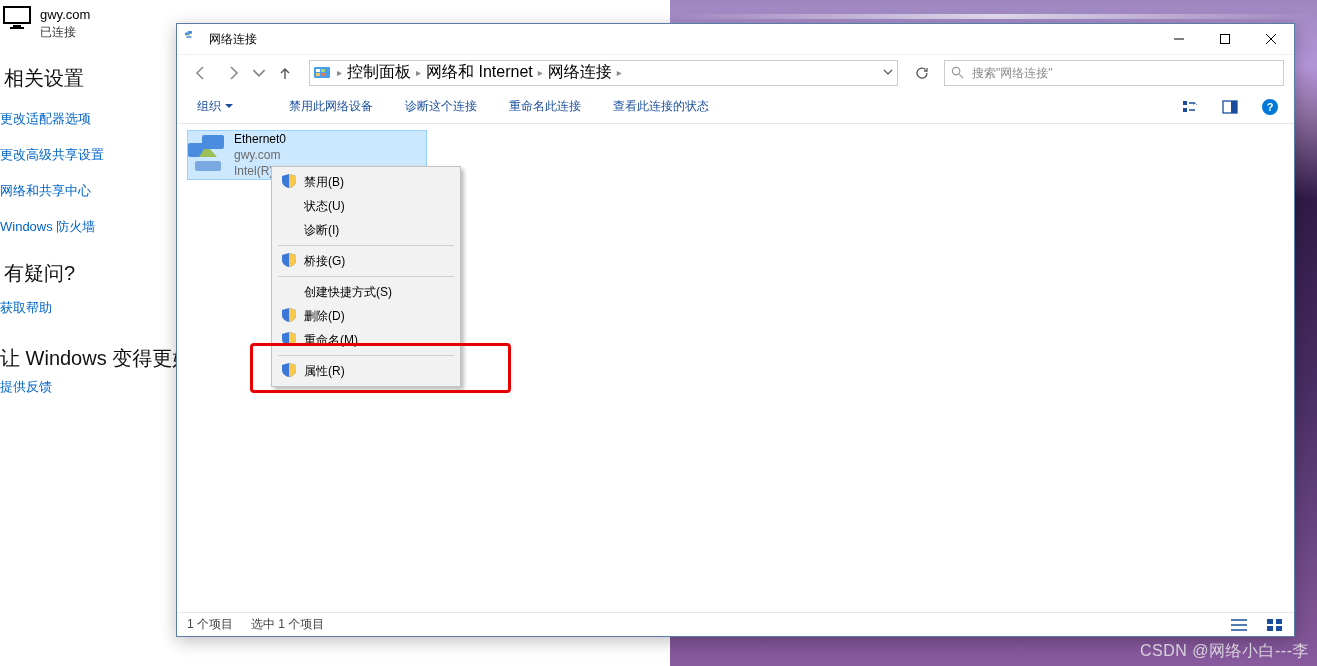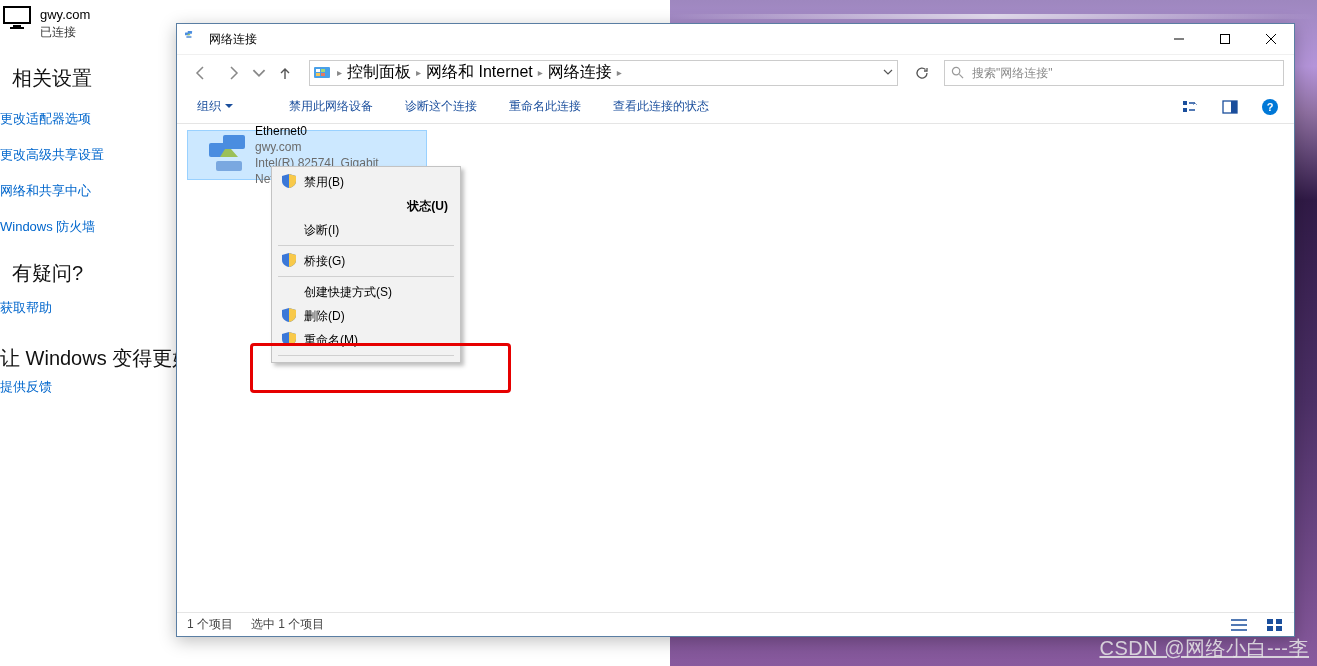--- a/index.html
+++ b/index.html
@@ -13,21 +13,21 @@
   
   .settings-panel { position:absolute; left:0; top:0; width:176px; height:665px; background:#fff;}
   .net-card { display:flex; align-items:flex-start; padding:6px 0 0 0;}
   .monitor-icon { width:34px; height:28px; margin:0 6px 0 0; position:relative;}
   .monitor-icon .screen{ width:28px; height:18px; border:2px solid #000; margin:0 auto;}
   .monitor-icon .stand{ width:8px; height:2px; background:#000; margin:0 auto; margin-top:1px;}
   .monitor-icon .base{ width:14px; height:2px; background:#000; margin:0 auto;}
   .net-card .texts{ line-height:1.4;}
   .net-title{ font-size:13px;}
   .net-sub{ font-size:12px; color:#333;}
-  .section-head{ font-size:20px; color:#111; margin:24px 0 12px 12px; font-weight:400;}
+  .section-head{ font-size:20px; color:#111; margin:24px 0 12px 4px; font-weight:400;}
   .link{ color:#0066cc; font-size:13px; margin:18px 0; cursor:pointer;}
   .big-text{ font-size:20px; color:#111; margin-top:28px; font-weight:400; white-space:nowrap;}
 
   
   .window { position:absolute; left:176px; top:23px; width:1119px; height:614px; background:#fff; border:1px solid #5a7ea3; box-shadow:0 4px 16px rgba(0,0,0,.25);}
   .titlebar{ height:30px; display:flex; align-items:center; padding:0 0 0 8px; font-size:12px;}
   .title-icon{ width:16px; height:16px; margin-right:8px; position:relative;}
   .title-icon svg{width:16px;height:16px;}
   .title-spacer{ flex:1;}
   .win-btn{ width:46px; height:30px; display:flex; align-items:center; justify-content:center; cursor:pointer;}
@@ -50,41 +50,41 @@
 
   .toolbar{ height:34px; display:flex; align-items:center; padding:0 10px; border-bottom:1px solid #e5e5e5; font-size:12px; gap:12px;}
   .tb-item{ padding:4px 10px; color:#1a4e9c; cursor:pointer; position:relative;}
   .tb-item.drop:after{ content:""; display:inline-block; margin-left:4px; border:4px solid transparent; border-top-color:#1a4e9c; transform:translateY(2px);}
   .tb-spacer{ flex:1;}
   .tb-right-btn{ width:28px; height:28px; display:flex; align-items:center; justify-content:center; cursor:pointer; color:#1a4e9c;}
   .tb-right-btn svg{width:16px;height:16px;}
   .help-circle{ width:16px;height:16px;border-radius:50%;background:#0078d7;color:#fff;display:flex;align-items:center;justify-content:center;font-size:11px;font-weight:bold;}
 
   .content{ position:relative; height:488px; padding:6px 10px;}
-  .adapter{ width:240px; height:50px; background:#cce8ff; border:1px solid #99d1ff; display:flex; align-items:center; padding:4px 21px; cursor:pointer;}
+  .adapter{ width:240px; height:50px; background:#cce8ff; border:1px solid #99d1ff; display:flex; align-items:center; padding:4px 0; cursor:pointer;}
   .adapter .aicon{ width:40px; height:40px; margin-right:6px;}
   .adapter .aicon svg{width:40px;height:40px;}
   .adapter .atxt{ line-height:1.35; font-size:12px;}
   .adapter .name{ color:#000;}
   .adapter .sub{ color:#6b6b6b;}
 
   .context-menu{ position:absolute; left:94px; top:42px; width:190px; background:#f2f2f2; border:1px solid #c3c3c3; box-shadow:3px 3px 4px rgba(0,0,0,.25); padding:3px 2px; font-size:12px;}
   .cm-item{ height:24px; display:flex; align-items:center; padding:0 10px 0 30px; position:relative; cursor:pointer;}
-  .cm-item.bold{ font-weight:bold;justify-content:flex-end;}
+  .cm-item.bold{ font-weight:normal;}
   .cm-shield{ position:absolute; left:8px; top:4px; width:14px; height:14px;}
   .cm-sep{ height:1px; background:#d0d0d0; margin:3px 4px;}
   .shield-svg{width:14px;height:14px;}
 
   .red-box{ position:absolute; left:73px; top:219px; width:261px; height:50px; border:3px solid #e60000; border-radius:4px; pointer-events:none;}
 
   .statusbar{ position:absolute; bottom:0; left:0; right:0; height:24px; border-top:1px solid #e5e5e5; display:flex; align-items:center; padding:0 10px; font-size:12px; color:#444; gap:18px;}
   .status-spacer{ flex:1;}
   .status-icon{ width:18px;height:14px; color:#1a4e9c;}
 
-  .watermark{ position:absolute; right:8px; bottom:4px; font-size:20px; color:rgba(230,230,230,.85); font-family:Arial,sans-serif; letter-spacing:.5px;text-decoration:underline;}
+  .watermark{ position:absolute; right:8px; bottom:4px; font-size:16px; color:rgba(230,230,230,.85); font-family:Arial,sans-serif; letter-spacing:.5px;}
 </style>
 </head>
 <body>
 
 <svg width="0" height="0" style="position:absolute">
   <defs>
     <g id="shield">
       <path d="M7 0 L14 2 L14 7 C14 11 10.5 13.5 7 14 C3.5 13.5 0 11 0 7 L0 2 Z" fill="#3b78d8"></path>
       <path d="M7 0 L14 2 L14 7 C14 11 10.5 13.5 7 14 L7 0 Z" fill="#f8c94a"></path>
     </g>
@@ -273,20 +273,26 @@
             </svg></span>
           <span>删除(D)</span>
         </div>
         <div class="cm-item">
           <span class="cm-shield"><svg class="shield-svg" viewBox="0 0 14 14">
               <use href="#shield"></use>
             </svg></span>
           <span>重命名(M)</span>
         </div>
         <div class="cm-sep"></div>
+        <div class="cm-item">
+          <span class="cm-shield"><svg class="shield-svg" viewBox="0 0 14 14">
+              <use href="#shield"></use>
+            </svg></span>
+          <span>属性(R)</span>
+        </div>
       </div>
     <div class="red-box"></div>
   </div>
 
   <div class="statusbar">
     <span>1 个项目</span>
     <span>选中 1 个项目</span>
     <span class="status-spacer"></span>
     <span class="status-icon"><svg viewBox="0 0 18 14">
           <path d="M1 2 H17 M1 7 H17 M1 12 H17" stroke="currentColor" stroke-width="1.5"></path>

